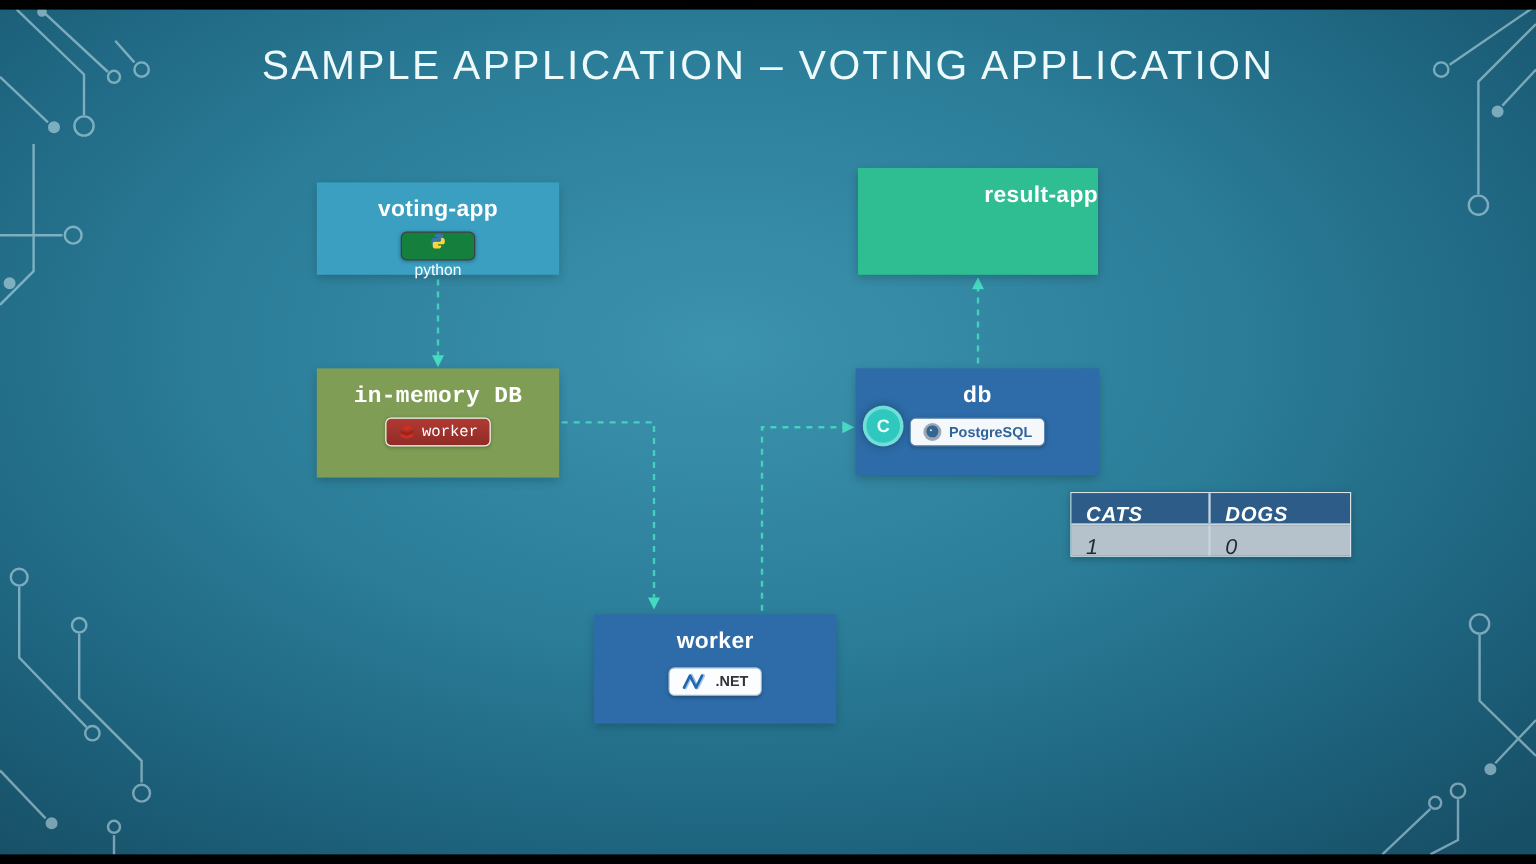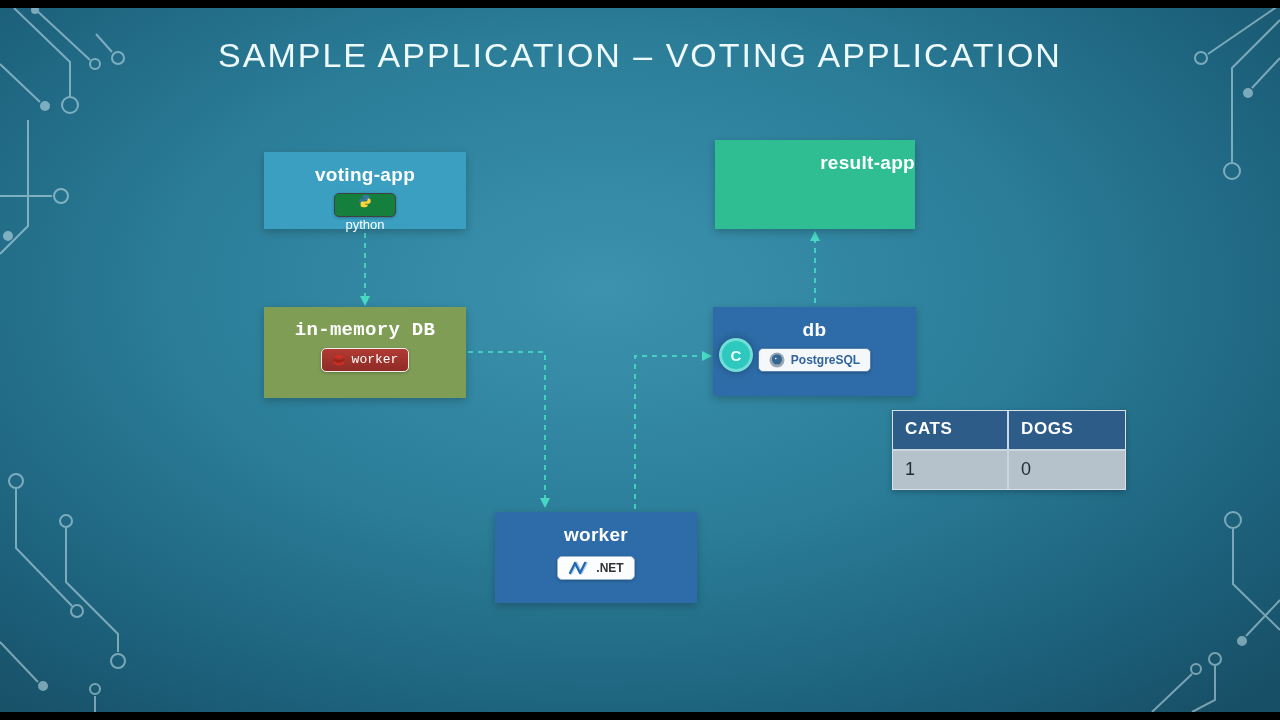--- a/index.html
+++ b/index.html
@@ -42,22 +42,22 @@
     position:absolute;left:719px;top:338px;width:28px;height:28px;border-radius:50%;
     background:#2ec8bf;border:3px solid rgba(170,242,236,.55);
     color:#eafffd;font-weight:700;font-size:15px;
     display:flex;align-items:center;justify-content:center;z-index:20;
     box-shadow:0 0 8px rgba(0,0,0,.3);
   }
 
   .vote-table{position:absolute;left:892px;top:410px;width:232px;z-index:10;
               border:1px solid #d8e2e8;box-shadow:0 2px 6px rgba(0,0,0,.25);}
   .vote-table .row{display:flex;}
-  .vote-table .cell{width:116px;height:38px;box-sizing:border-box;
-                    padding:8px 0 16px 12px;font-size:18px;}
+  .vote-table .cell{width:116px;height:25px;box-sizing:border-box;
+                    padding:8px 0 16px 12px;font-size:18px;font-style:italic;}
   .vote-table .header .cell{background:#2d5c88;color:#fff;font-weight:700;
                             letter-spacing:.6px;font-size:17px;}
   .vote-table .header .cell:first-child{border-right:2px solid #c9d6de;}
   .vote-table .header{border-bottom:2px solid #c9d6de;}
   .vote-table .data .cell{background:#b6c2cb;color:#1c2b36;}
   .vote-table .data .cell:first-child{border-right:2px solid #c9d6de;}
 </style>
 </head>
 <body>
 

